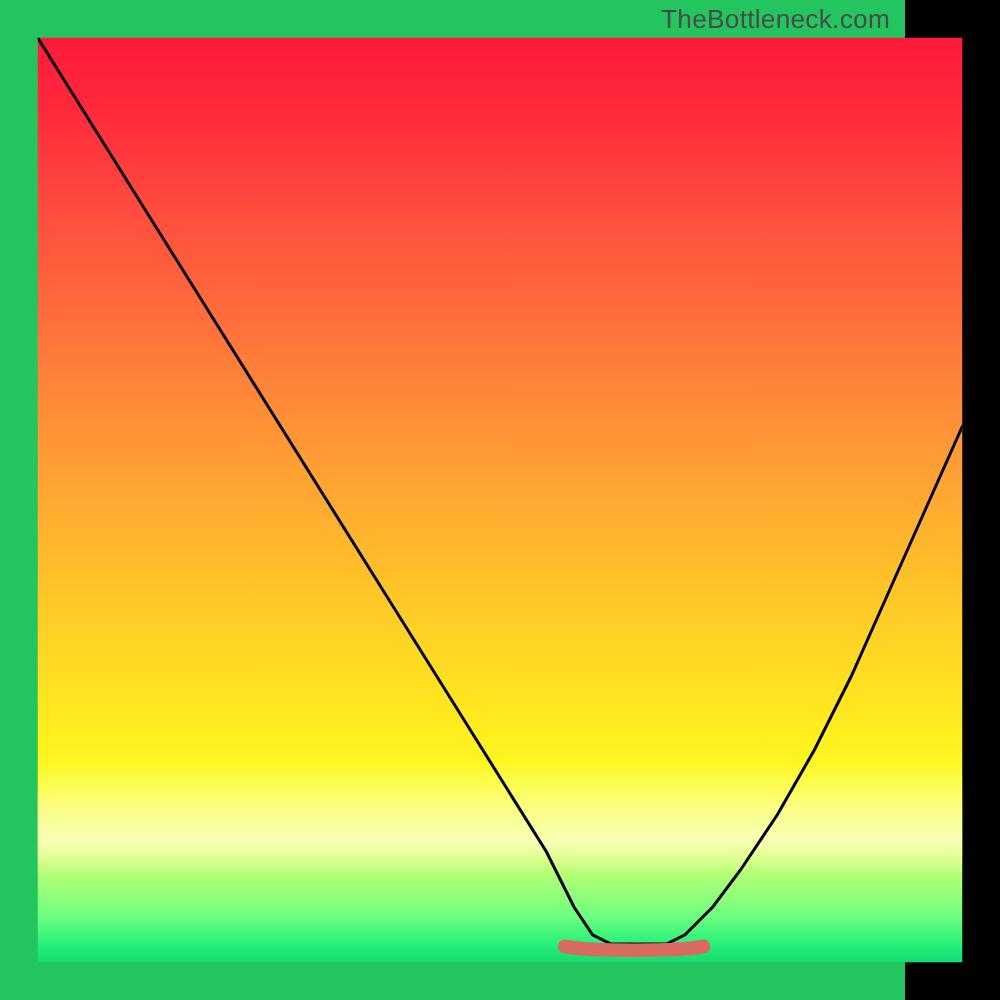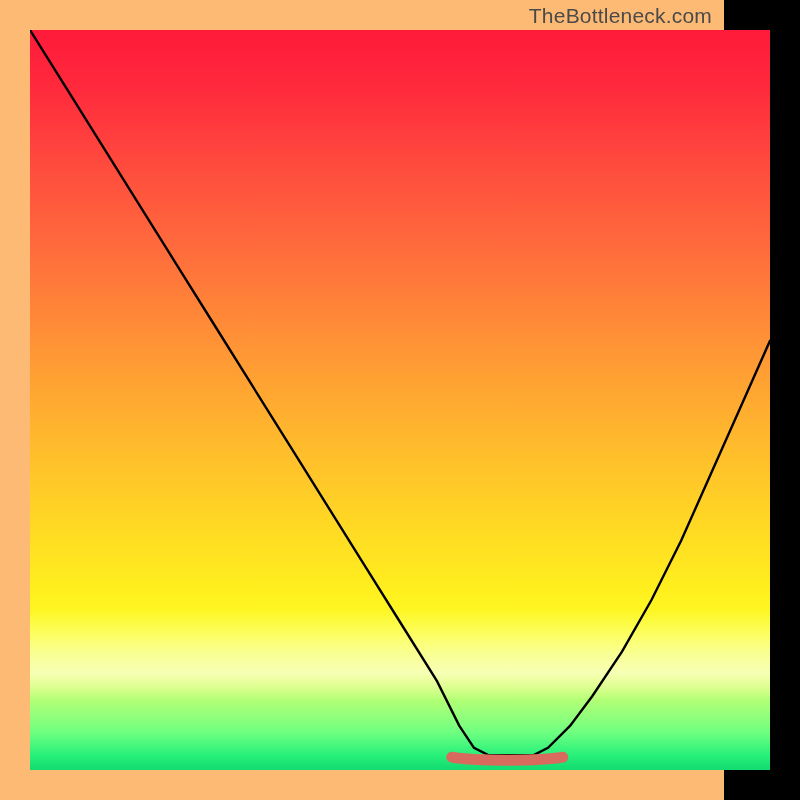--- a/index.html
+++ b/index.html
@@ -8,21 +8,21 @@
     width: 800px;
     height: 800px;
     background: #000;
     overflow: hidden;
     font-family: Arial, Helvetica, sans-serif;
   }
   .frame {
     position: relative;
     width: 724px;
     height: 800px;
-    background: #fdba74;
+    background: #22c55e;
   }
   .watermark {
     position: absolute;
     top: 4px;
     right: 12px;
     color: #4a4a4a;
     font-size: 21px;
     font-weight: 500;
     letter-spacing: 0.2px;
     z-index: 5;

